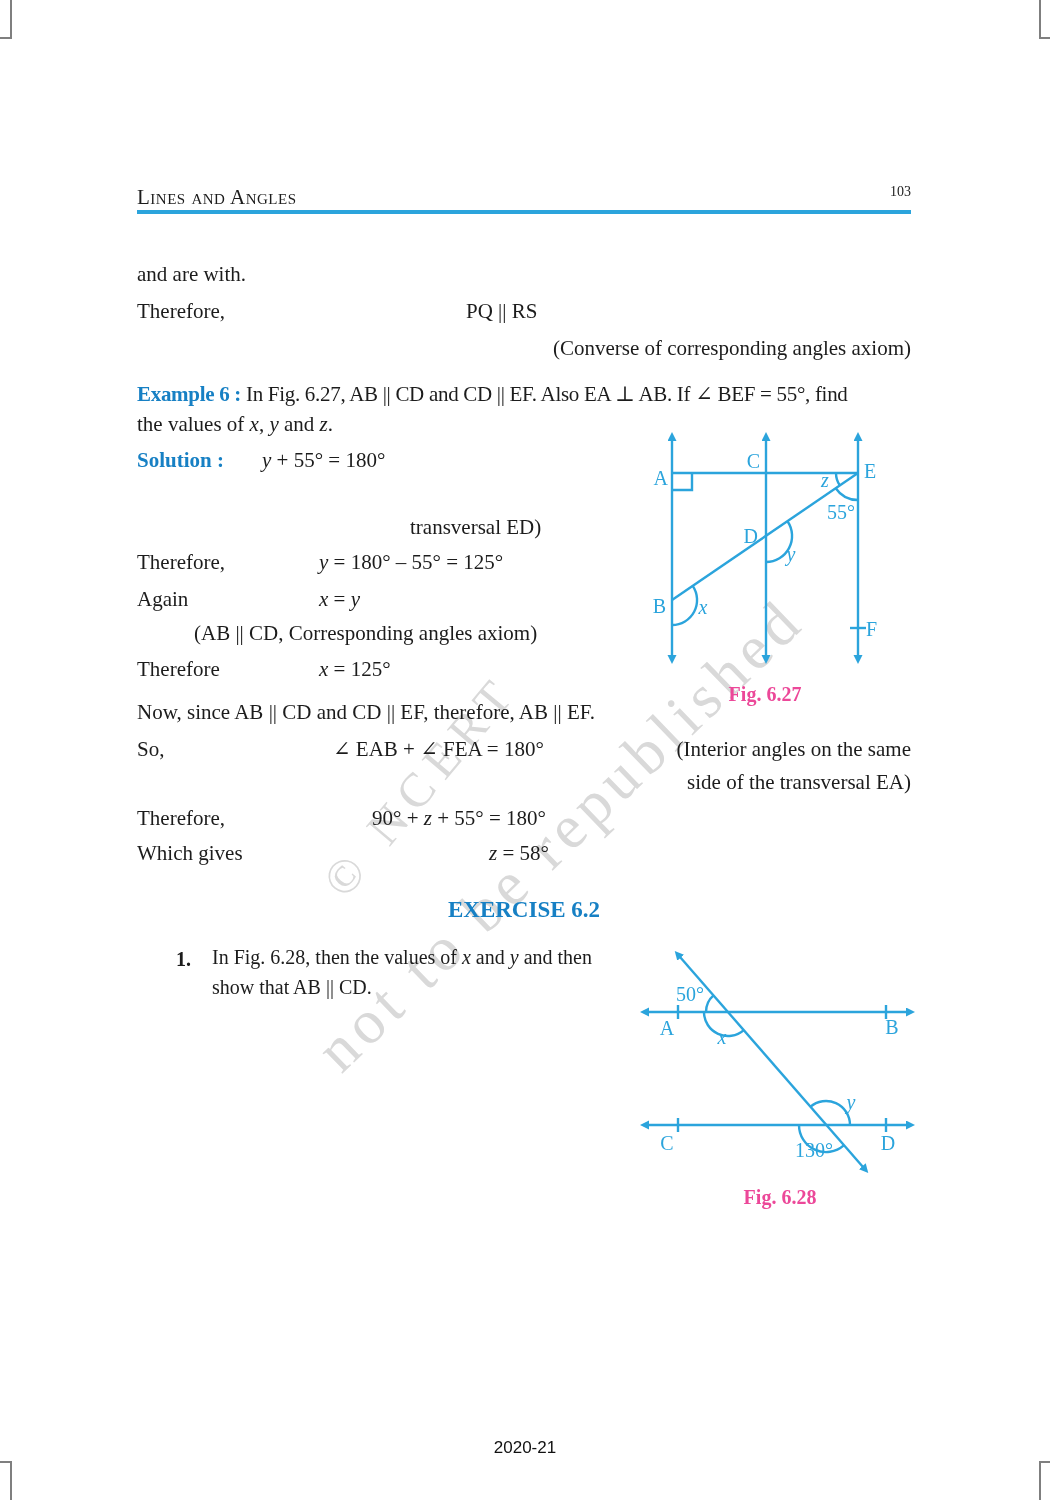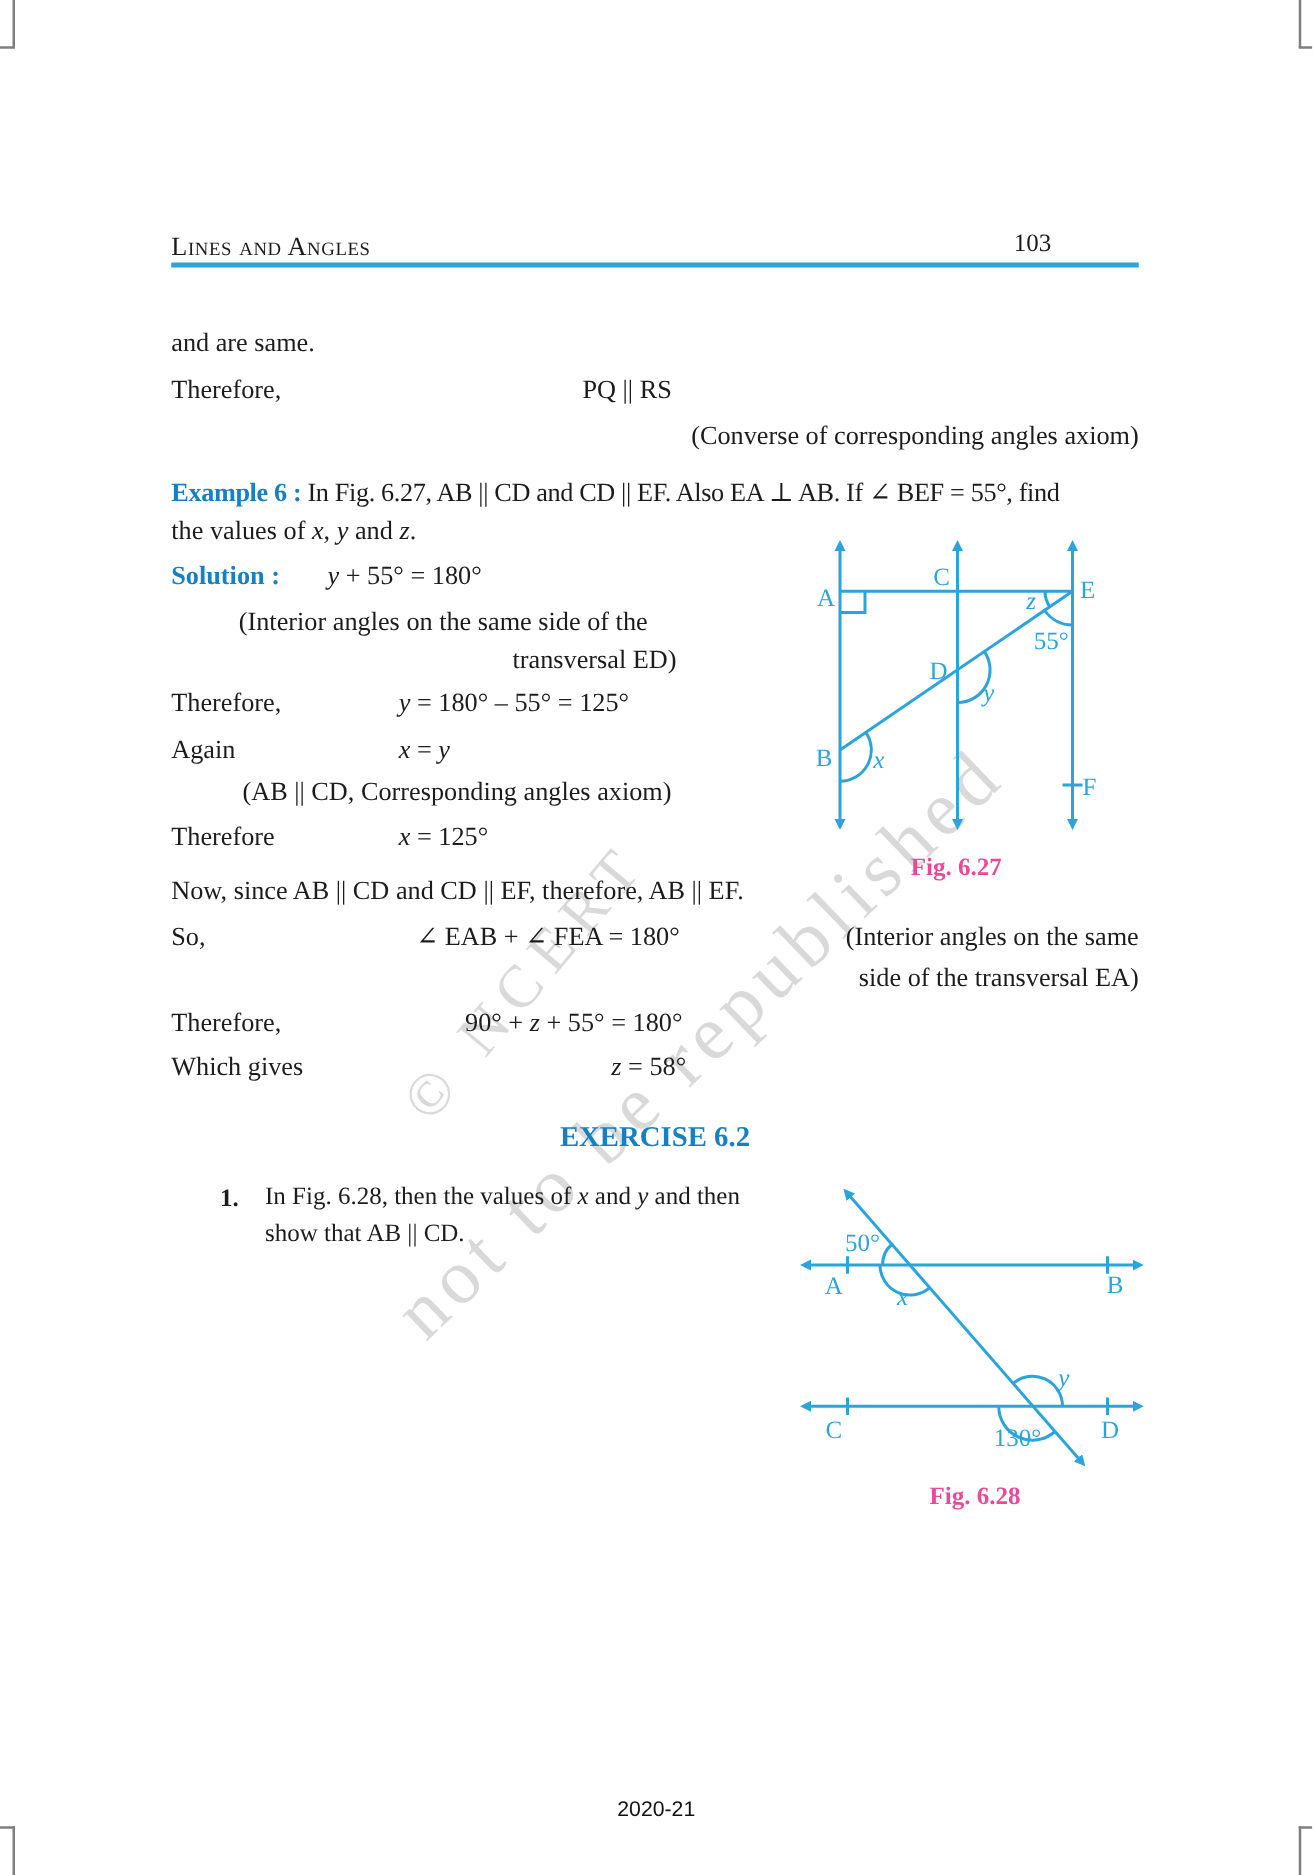--- a/index.html
+++ b/index.html
@@ -38,34 +38,33 @@
     <div class="crop" style="left:10px;top:0;width:2px;height:38px;"></div>
     <div class="crop" style="left:0;top:37px;width:12px;height:2px;"></div>
     <div class="crop" style="left:1039px;top:0;width:2px;height:38px;"></div>
     <div class="crop" style="left:1039px;top:37px;width:11px;height:2px;"></div>
     <div class="crop" style="left:10px;top:1461px;width:2px;height:39px;"></div>
     <div class="crop" style="left:0;top:1461px;width:12px;height:2px;"></div>
     <div class="crop" style="left:1039px;top:1461px;width:2px;height:39px;"></div>
     <div class="crop" style="left:1039px;top:1461px;width:11px;height:2px;"></div>
 
     <div class="abs smallcaps" style="left:137px;top:185px;font-size:21px;">Lines and Angles</div>
-    <div class="abs" style="left:811px;top:184px;width:100px;font-size:20px;">103</div>
+    <div class="abs" style="left:811px;top:184px;width:100px;text-align:right;font-size:14px;">103</div>
     <div class="rule" style="left:137px;top:210px;width:774px;height:4px;"></div>
 
-    <div class="abs body" style="left:137px;top:261px;">and are same.</div>
+    <div class="abs body" style="left:137px;top:261px;">and are with.</div>
     <div class="abs body" style="left:137px;top:298px;">Therefore,</div>
     <div class="abs body" style="left:466px;top:298px;">PQ || RS</div>
     <div class="abs body" style="right:139px;top:335px;">(Converse of corresponding angles axiom)</div>
 
     <div class="abs body tight" style="left:137px;top:381px;"><span class="sg-head">Example 6 : </span><span>In Fig. 6.27, AB || CD and CD || EF. Also EA ⊥ AB. If ∠ BEF = 55°, find</span></div>
     <div class="abs body" style="left:137px;top:411px;"><span>the values of </span><span class="sg-i">x</span><span>, </span><span class="sg-i">y</span><span> and </span><span class="sg-i">z</span><span>.</span></div>
 
     <div class="abs body blue" style="left:137px;top:447px;">Solution :</div>
     <div class="abs body" style="left:262px;top:447px;"><span class="sg-i">y</span><span> + 55° = 180°</span></div>
-    <div class="abs body" style="left:191px;top:484px;">(Interior angles on the same side of the</div>
     <div class="abs body" style="left:410px;top:514px;">transversal ED)</div>
 
     <div class="abs body" style="left:137px;top:549px;">Therefore,</div>
     <div class="abs body" style="left:319px;top:549px;"><span class="sg-i">y</span><span> = 180° – 55° = 125°</span></div>
 
     <div class="abs body" style="left:137px;top:586px;">Again</div>
     <div class="abs body" style="left:319px;top:586px;"><span class="sg-i">x</span><span> = </span><span class="sg-i">y</span></div>
     <div class="abs body" style="left:194px;top:620px;">(AB || CD, Corresponding angles axiom)</div>
 
     <div class="abs body" style="left:137px;top:656px;">Therefore</div>

